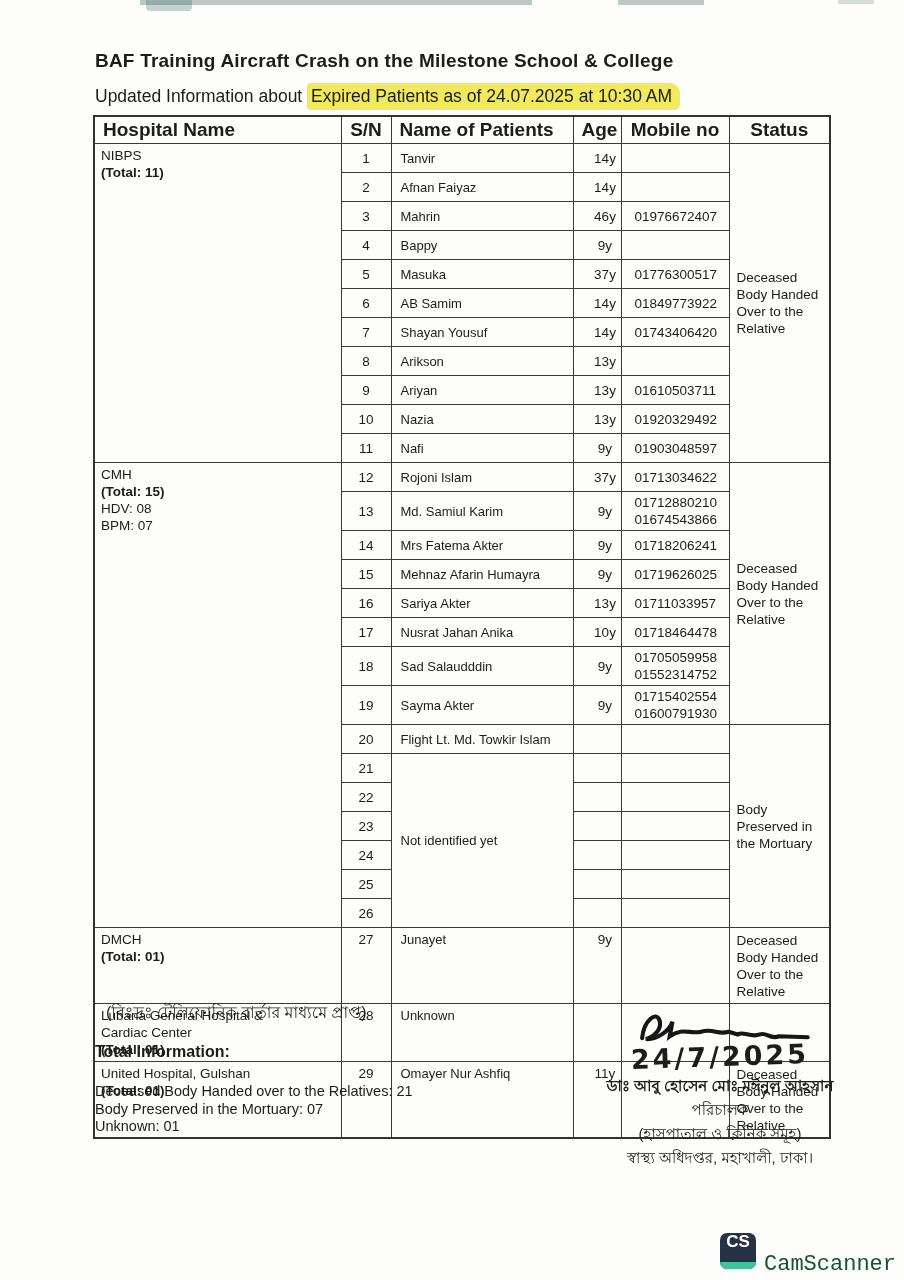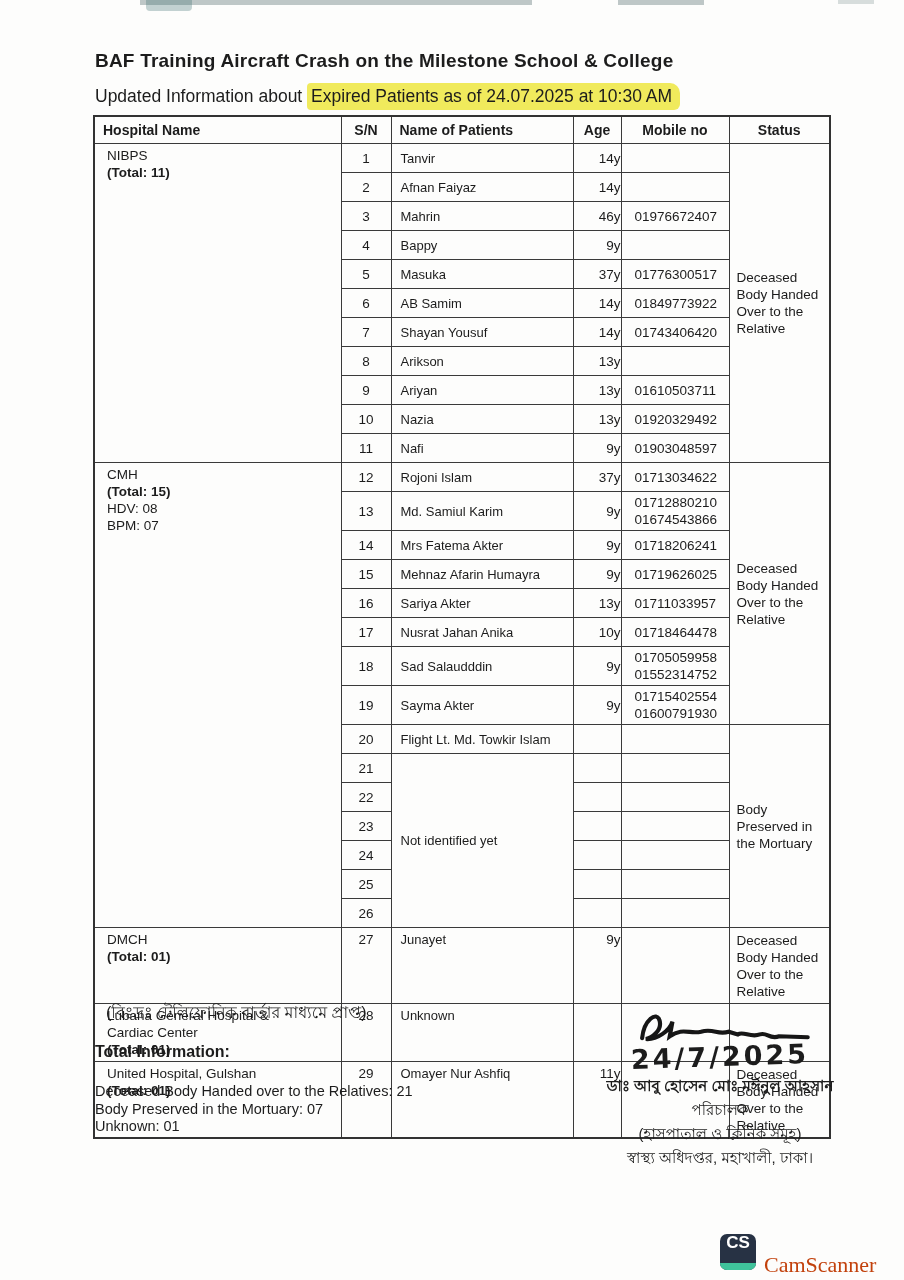--- a/index.html
+++ b/index.html
@@ -17,29 +17,29 @@
   .title{position:absolute;left:95px;top:50px;font-size:19px;font-weight:bold;letter-spacing:0.2px;}
   .subtitle{position:absolute;left:95px;top:86px;font-size:17.5px;font-weight:normal;}
   .hl{background:var(--hl,#f0ea5c);padding:3px 8px 4px 4px;border-radius:4px 10px 6px 4px;box-decoration-break:clone;}
 
   table.patients{
     position:absolute;left:93px;top:115px;width:736px;
     border-collapse:collapse;table-layout:fixed;
     font-size:13.5px;color:#1c1c1c;border:2px solid #323232;
   }
   .patients th,.patients td{border:1.5px solid #3a3a3a;}
-  .patients th{height:22px;font-weight:bold;font-size:14px;padding:2px 8px;}
+  .patients th{height:22px;font-weight:bold;font-size:19px;padding:2px 8px;}
   .patients th.left{text-align:left;padding-left:8px;}
   .patients td{height:24px;vertical-align:middle;padding:0;}
-  td.hospital{vertical-align:top;padding:3px 12px;line-height:17px;}
+  td.hospital{vertical-align:top;padding:3px 6px;line-height:17px;}
   td.hospital .b{font-weight:bold;}
   td.sn{text-align:center;}
   td.name{padding-left:9px;white-space:nowrap;font-size:13px;margin-left:39px;}
   td.name.merged{white-space:normal;}
-  td.age{text-align:right;padding-left:16px;}
+  td.age{text-align:center;padding-left:16px;}
   td.mobile{text-align:right;white-space:pre-line;line-height:17px;padding:2px 13px;}
   td.status{vertical-align:top;padding:3px 7px;line-height:17px;}
   td.status.mid{vertical-align:middle;}
   tr.va-top td{vertical-align:top;padding-top:4px;}
   tr.va-top td.hospital{padding-top:3px;}
 
   .footnote{position:absolute;left:106px;top:1000px;font-size:16px;}
   .total-heading{position:absolute;left:95px;top:1043px;font-size:16px;font-weight:bold;}
   .totals{position:absolute;left:95px;top:1083px;font-size:14.5px;line-height:17.5px;}
 
@@ -49,21 +49,21 @@
   .sig-lines{margin-top:2px;font-size:15px;line-height:24px;}
   .sig-lines .l0{font-weight:bold;}
 
   .camscanner{position:absolute;left:720px;top:1225px;display:flex;align-items:center;}
   .cs-box{
     width:36px;height:36px;border-radius:7px;background:var(--csnavy,#273244);
     position:relative;display:flex;align-items:center;justify-content:center;overflow:hidden;flex:0 0 auto;
   }
   .cs-box::after{content:"";position:absolute;left:0;bottom:0;width:100%;height:7px;background:var(--csgreen,#3fc39b);}
   .cs-box span{color:#fff;font-weight:bold;font-size:17px;line-height:1;margin-bottom:19px;}
-  .cs-label{font-family:Liberation Serif, serif;font-size:22px;color:#c2410c;margin-left:8px;margin-top:27px;}
+  .cs-label{font-family:Liberation Mono, monospace;font-size:22px;color:#14532d;margin-left:8px;margin-top:27px;}
 </style>
 </head>
 <body>
 
 <div class="page" style="--hl: #f0ea5c; --csnavy: #273244; --csgreen: #3fc39b; --ink: #1c1c1c;">
 
   <div class="artifact a1"></div>
   <div class="artifact a2"></div>
   <div class="artifact a3"></div>
   <div class="artifact a4"></div>

